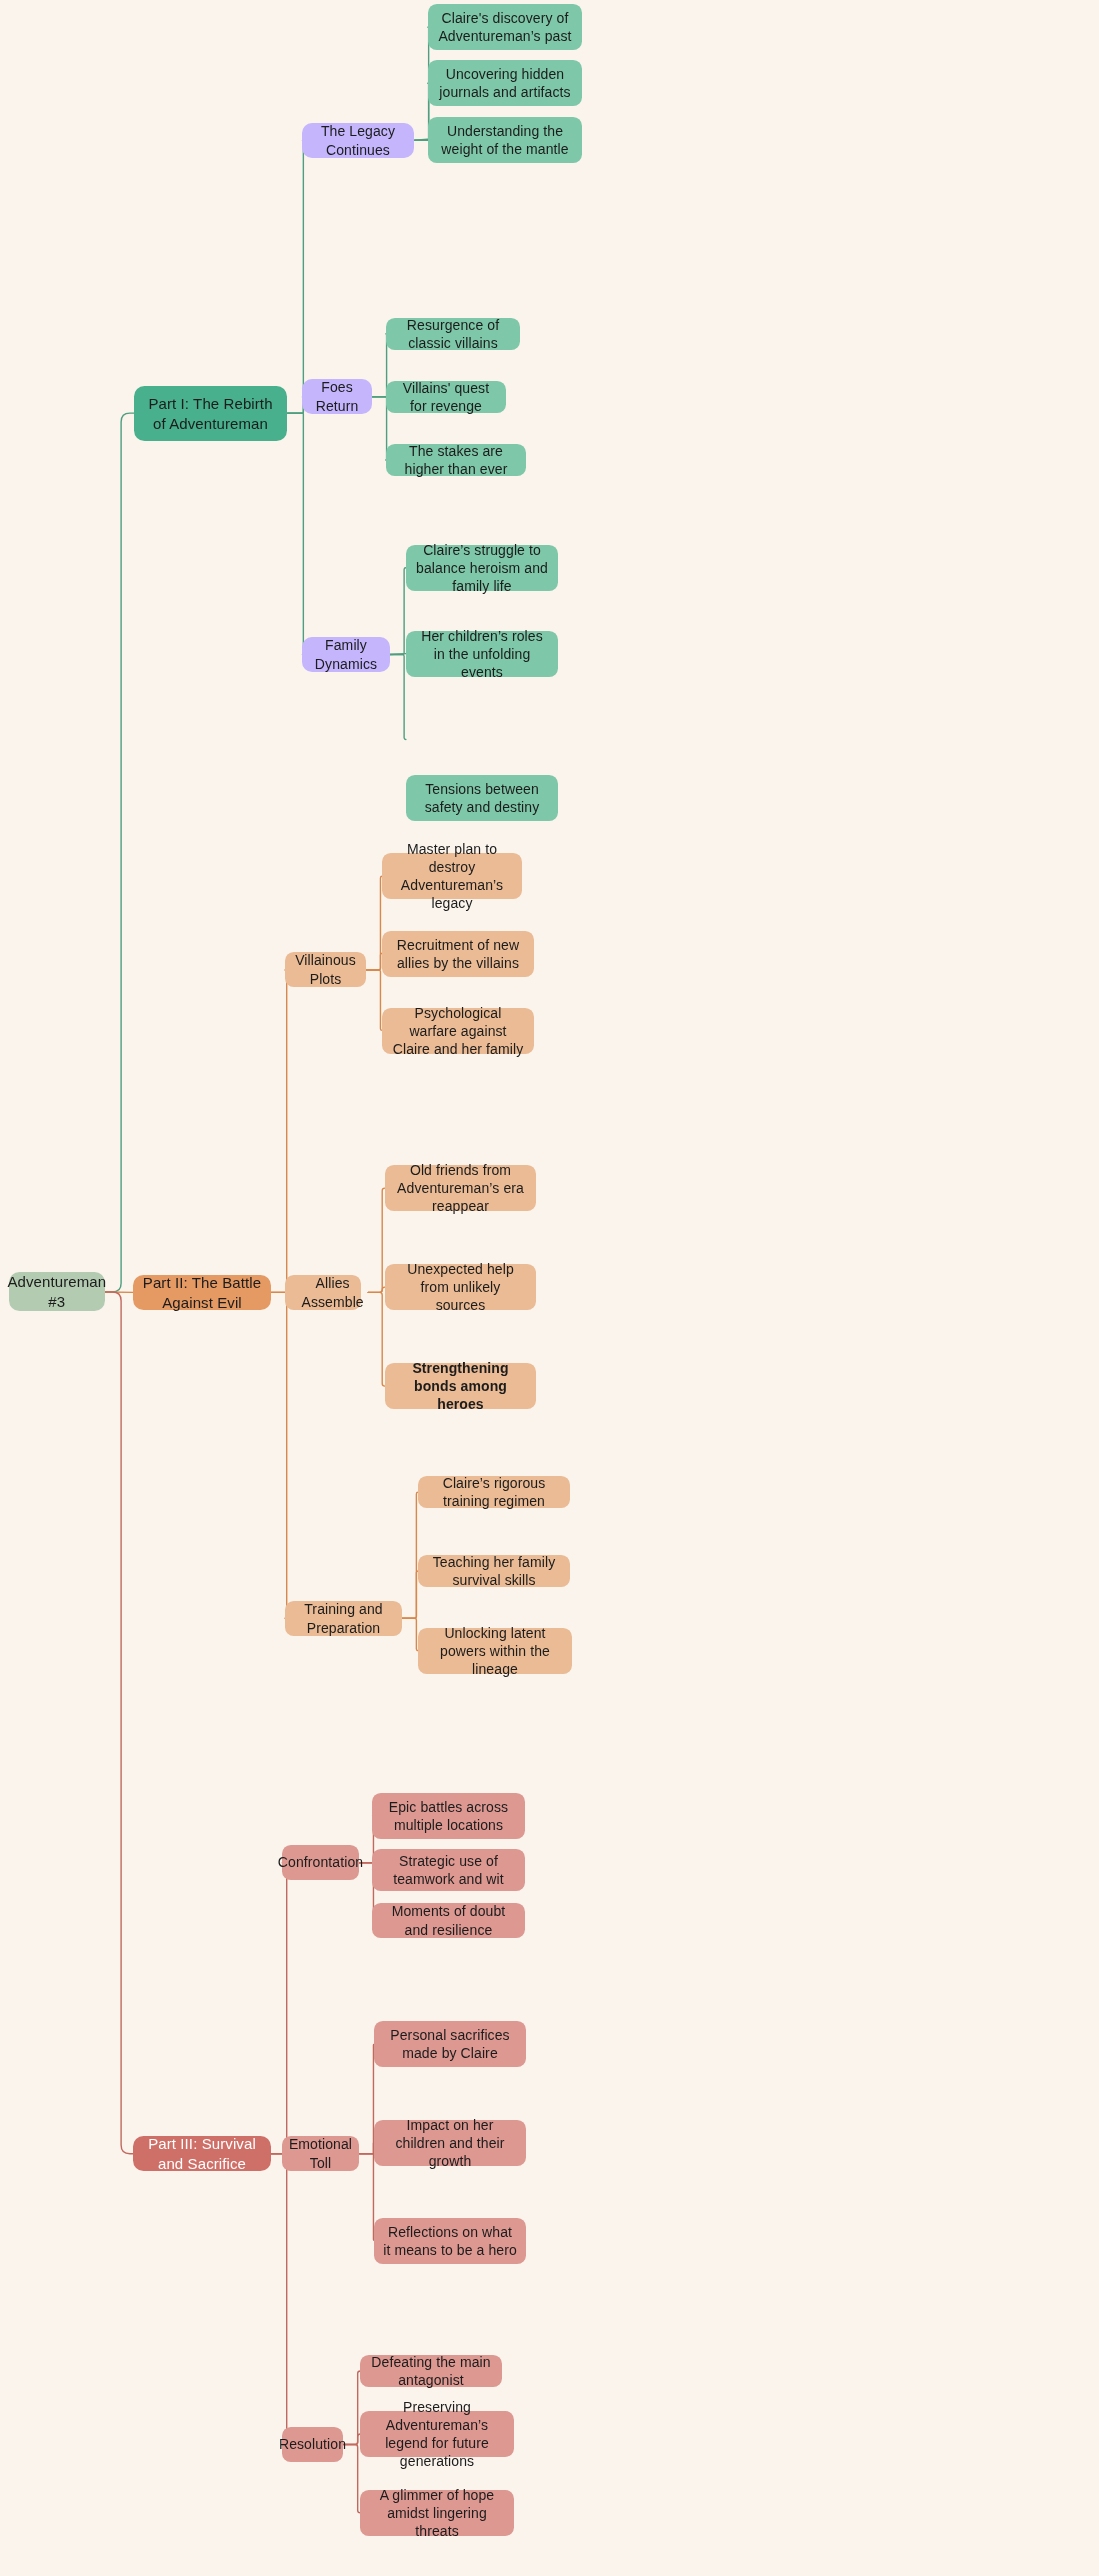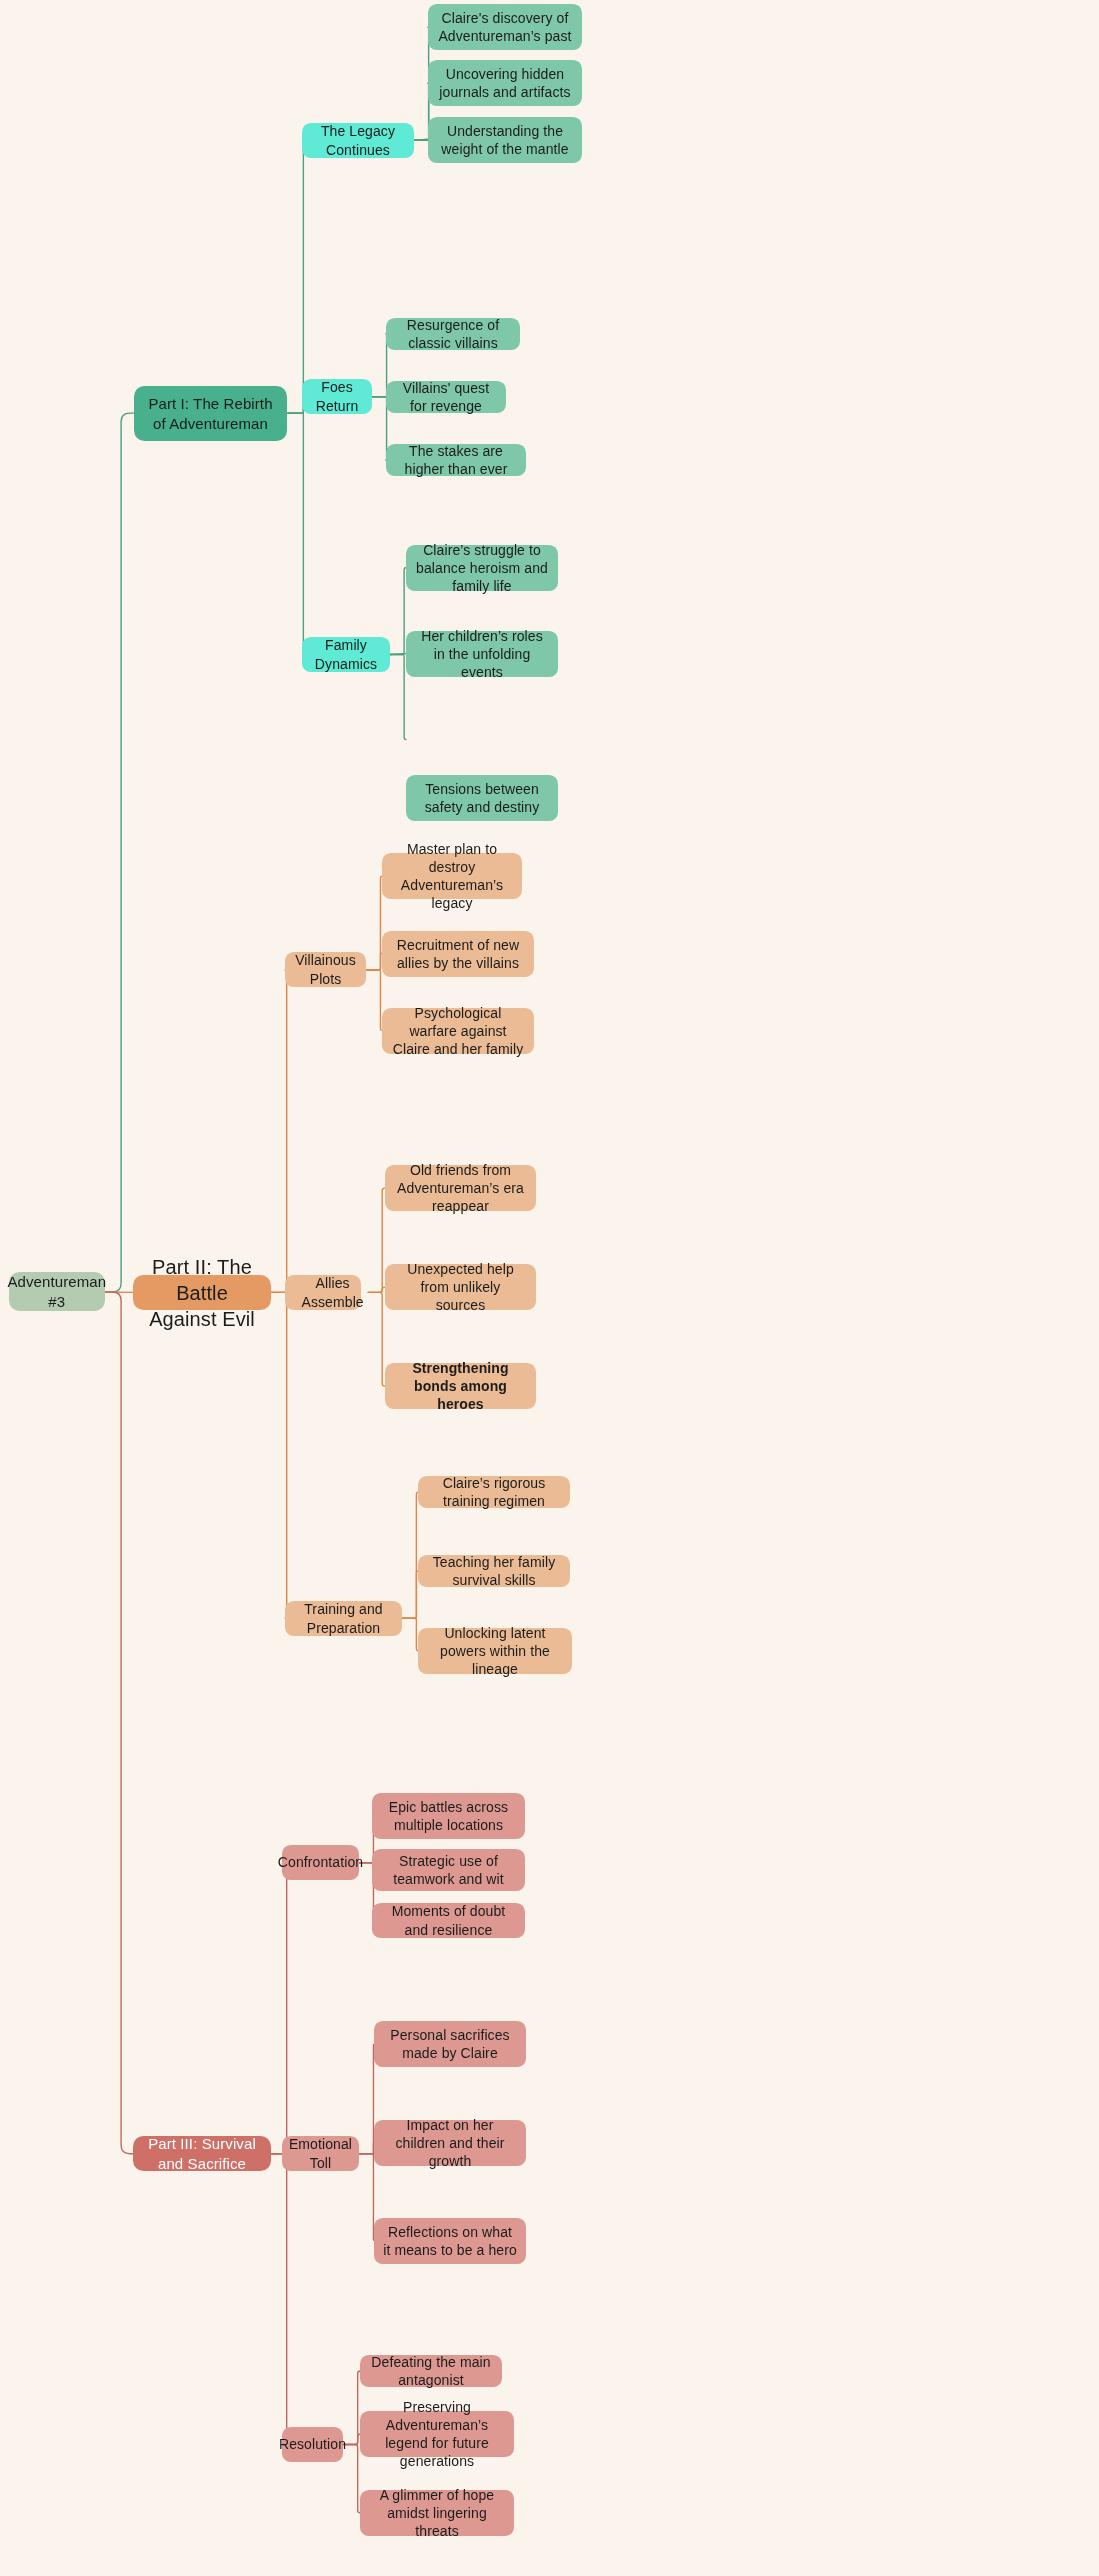--- a/index.html
+++ b/index.html
@@ -38,24 +38,24 @@
     line-height: 1.30;
     color: #1c1c1c;
     letter-spacing: 0.1px;
   }
   .node-root {
     background: #b3cbb0;
     border-radius: 10.5px;
     font-size: 15px;
   }
   .node-branch-green   { background: #48b08c; border-radius: 10.5px; font-size: 15px; }
-  .node-branch-orange  { background: #e59a63; border-radius: 10.5px; font-size: 20px; }
+  .node-branch-orange  { background: #e59a63; border-radius: 10.5px; font-size: 15px; }
   .node-branch-red     { background: #ce7068; border-radius: 10.5px; font-size: 15px; color: #ffffff; }
 
-  .node-sub-green   { background: #5eead4; font-size: 14px; }
+  .node-sub-green   { background: #c4b5fd; font-size: 14px; border-radius: 10px; }
   .node-sub-orange  { background: #eabb94; font-size: 14px; }
   .node-sub-red     { background: #dc9891; font-size: 14px; }
 
   .node-leaf-green  { background: #7ec8a9; font-size: 14px; }
   .node-leaf-orange { background: #eabb94; font-size: 14px; }
   .node-leaf-red    { background: #dc9891; font-size: 14px; }
 </style>
 </head>
 <body>
 

